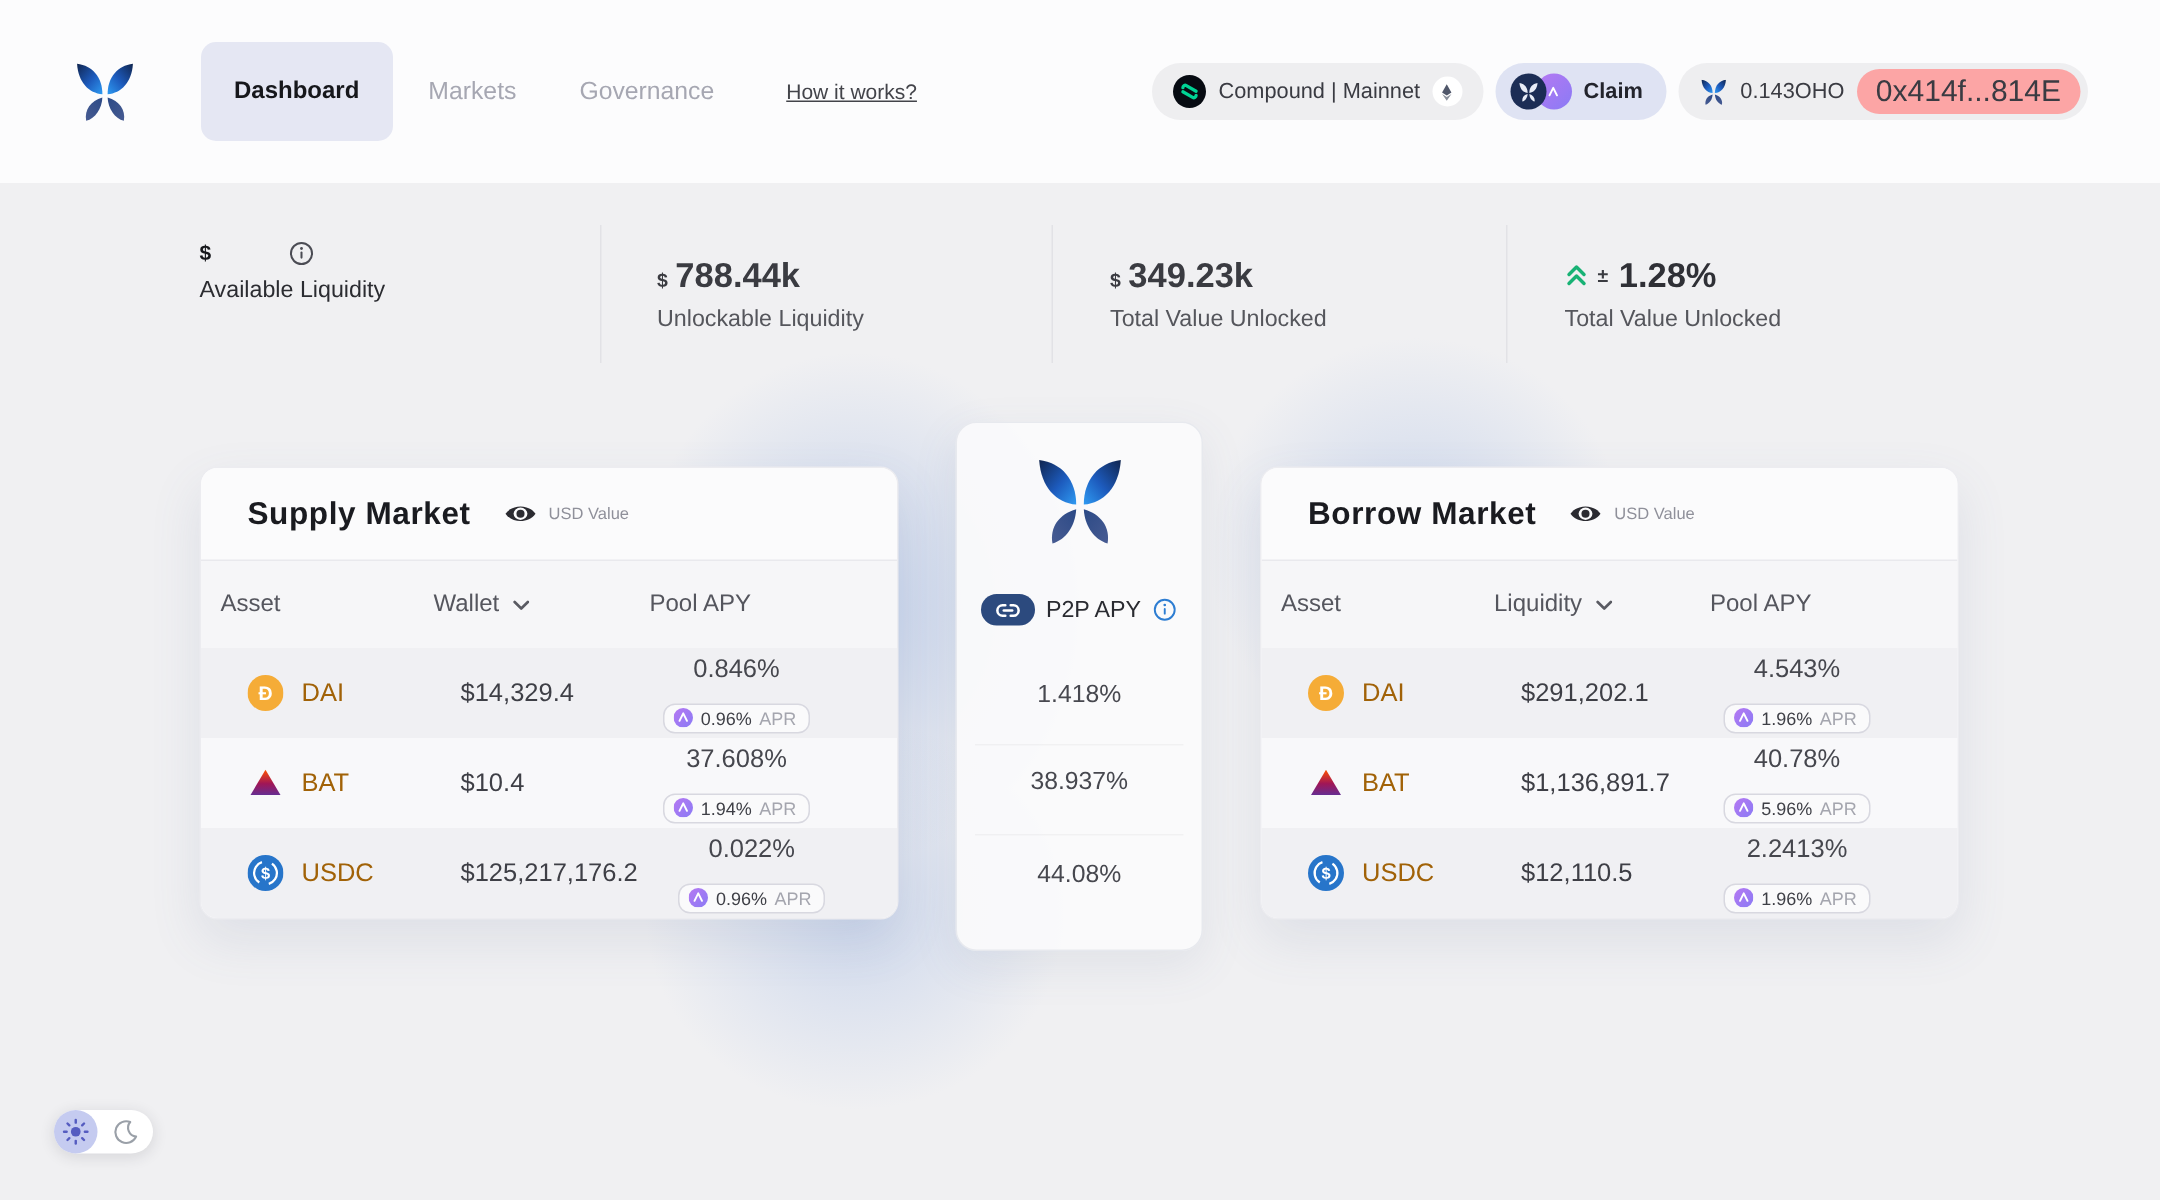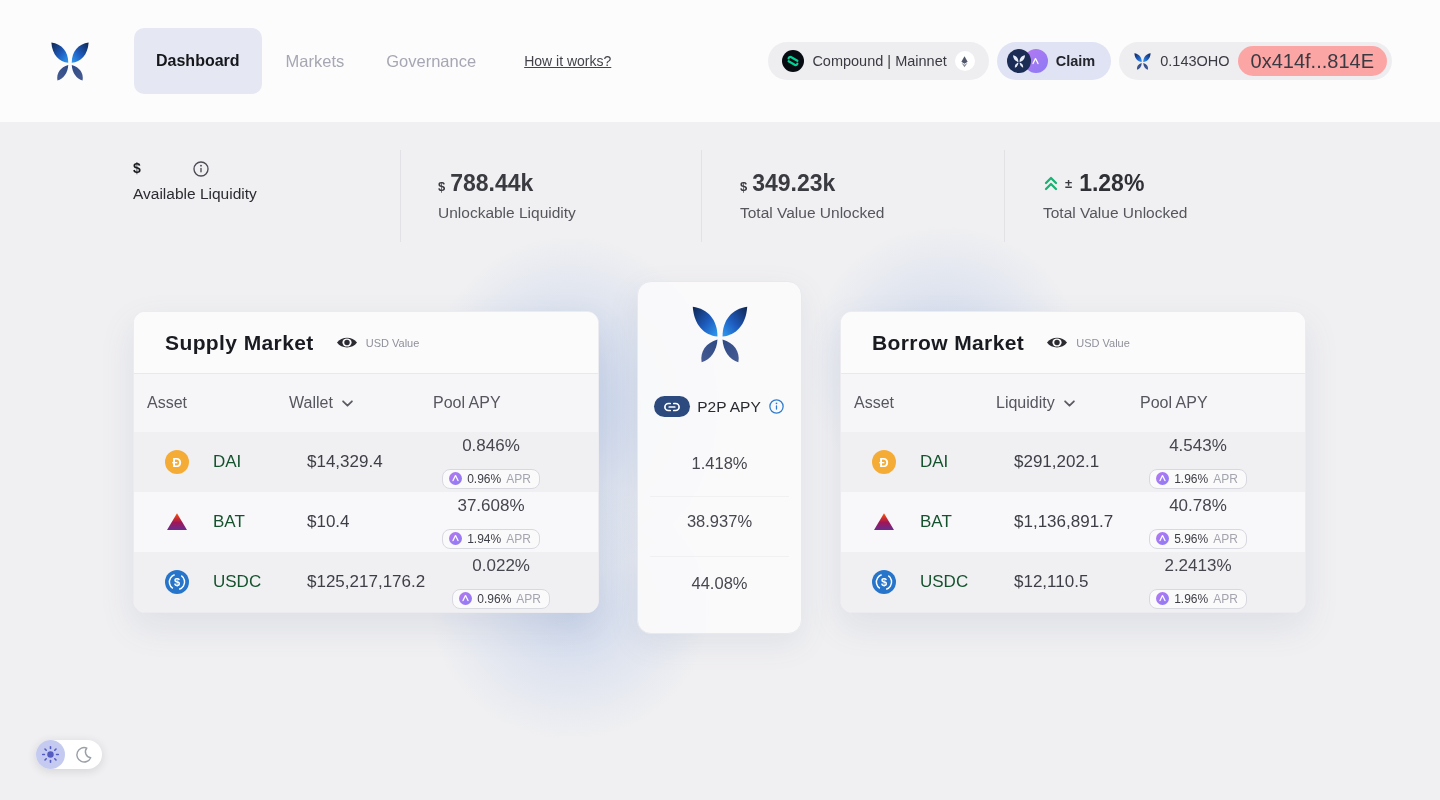--- a/index.html
+++ b/index.html
@@ -66,21 +66,21 @@
   .eye-wrap { margin-left:22px; display:flex; align-items:center; gap:8px; cursor:pointer; }
   .usd-label { font-size:11px; color:#8f909a; }
   .cols { height:58px; display:grid; grid-template-columns:142px 1fr 152px; align-items:center;
     padding:0 13px; background:#f6f6f8; color:#55565e; font-size:16px; }
   .col-mid { display:flex; align-items:center; gap:9px; cursor:pointer; }
   .col-apy { }
   .mrow { height:60px; display:grid; grid-template-columns:142px 1fr 152px; align-items:center;
     padding:0 31px; cursor:pointer; }
   .mrow.odd { background:#f0f0f3; }
   .mrow.even { background:#f8f8fa; }
-  .asset { display:flex; align-items:center; gap:24px; font-size:17px; color:#14532d; font-weight:500; }
+  .asset { display:flex; align-items:center; gap:12px; font-size:17px; color:#a16207; font-weight:500; }
   .cell-val { font-size:17px; color:#3e3f46; }
   .apy { display:flex; flex-direction:column; align-items:center; gap:13px; }
   .apy-val { font-size:17px; color:#46474e; }
   .badge { display:flex; align-items:center; gap:5px; border:1px solid #d8d8e0; background:#fafafb;
     border-radius:8px; padding:2px 8px 2px 6px; font-size:12px; color:#3e3f46; }
   .badge .apr { color:#a4a5ae; }
 
   
   .p2p-card { position:absolute; left:637px; top:281px; width:165px; height:353px;
     background:rgba(250,250,251,.94); border:1px solid #e7e9ee; border-radius:14px; z-index:1;

